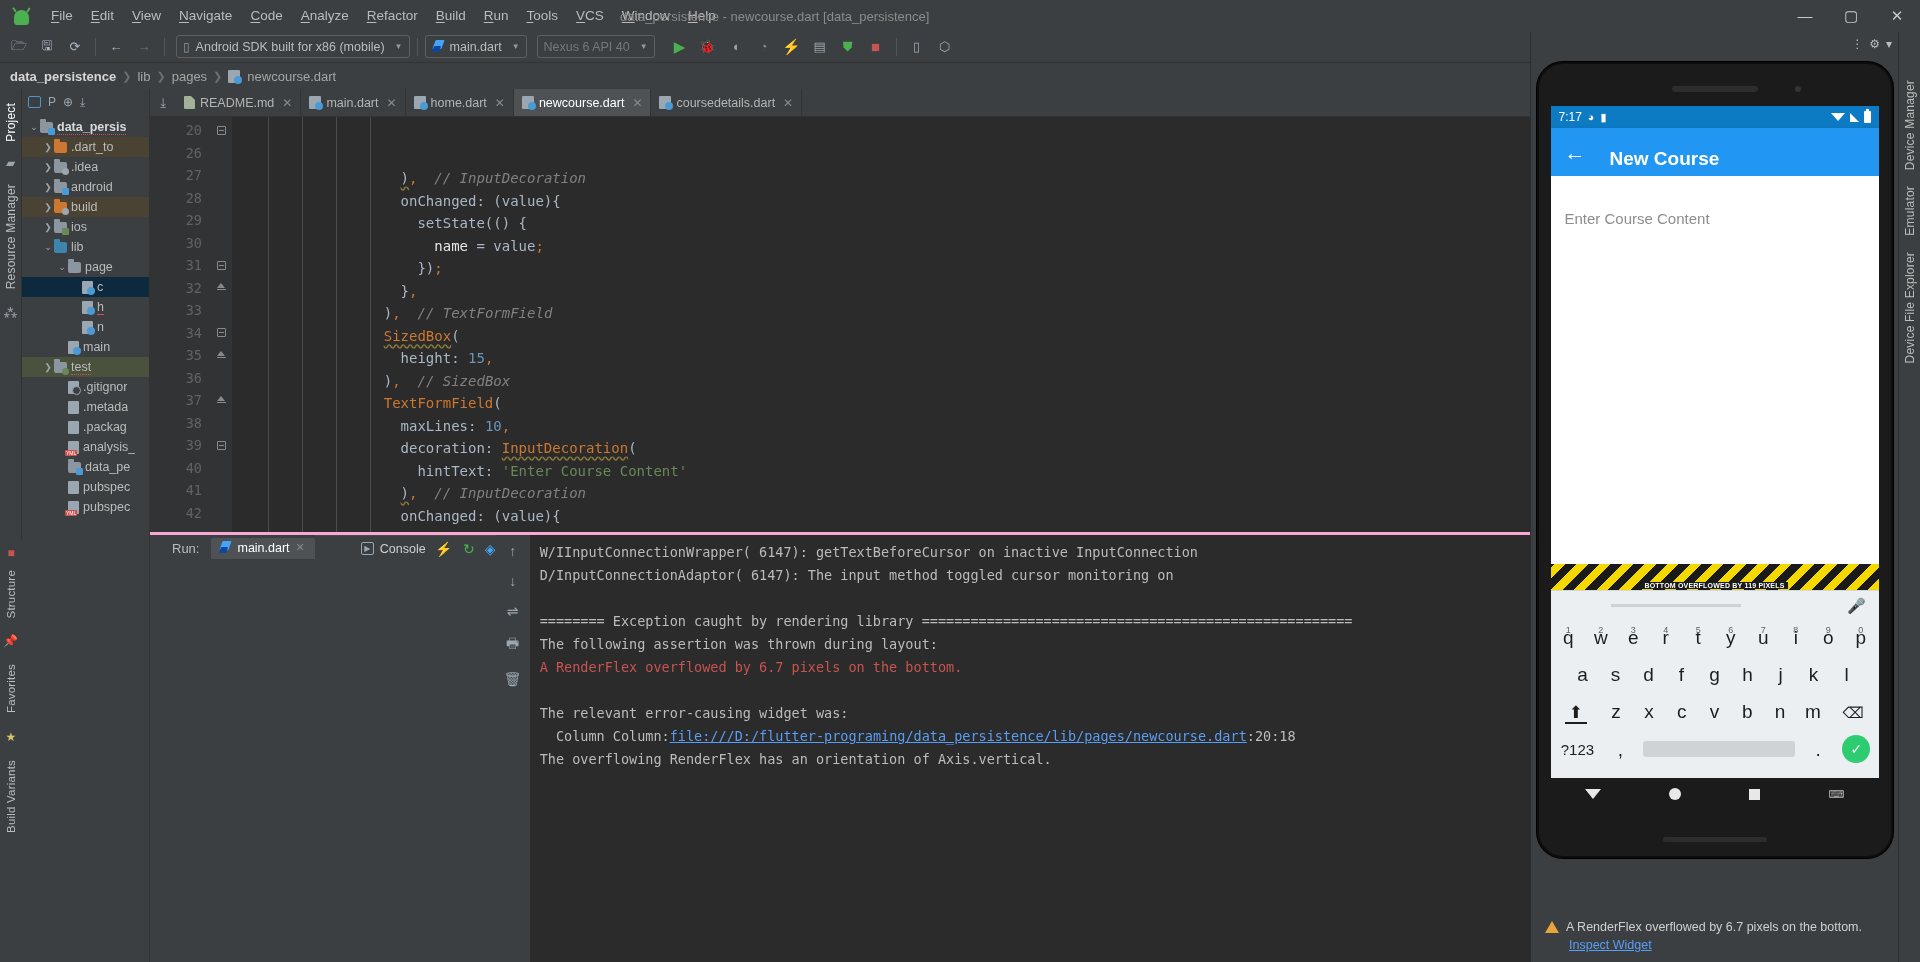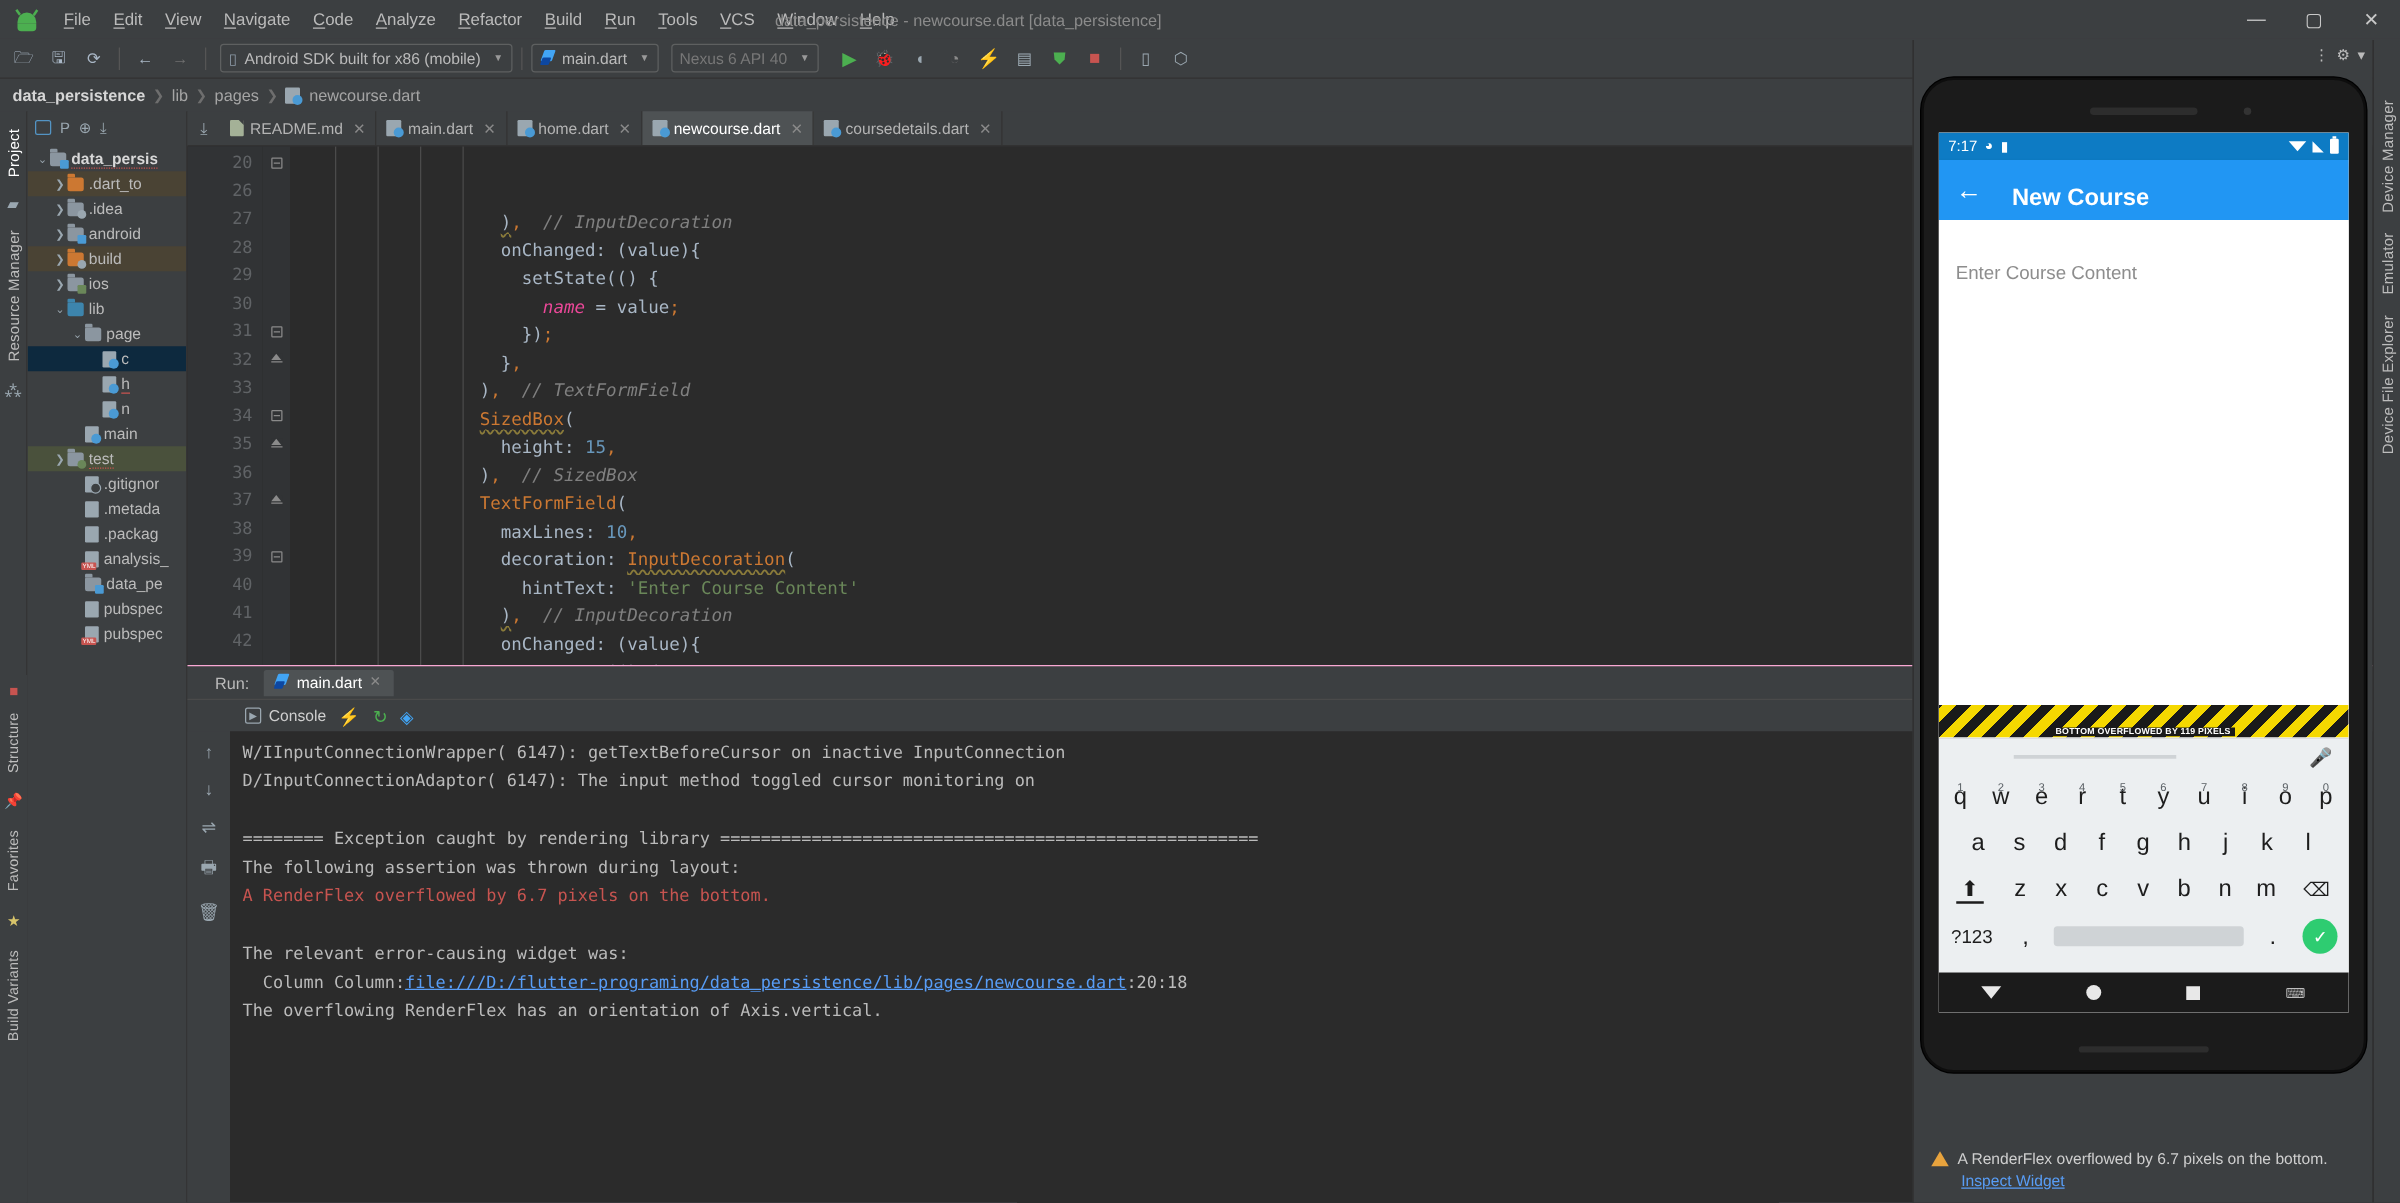--- a/index.html
+++ b/index.html
@@ -195,29 +195,29 @@
   .foldbox.arr::after { left:0; top:6px; width:9px; }
   .code {
     flex: 1; font-family: "DejaVu Sans Mono", monospace; font-size: 14px;
     padding-top: 2px; white-space: pre; position: relative; overflow: hidden;
   }
   .cline { height: 22.5px; line-height: 22.5px; position: relative; }
   .k-default { color: #a9b7c6; }
   .k-comment { color: #808080; font-style: italic; }
   .k-num { color: #6897bb; }
   .k-str { color: #6a8759; }
-  .k-field { color: #ec4899; font-style: italic; }
+  .k-field { color: #e5e5e5; }
   .k-class { color: #cc7832; }
   .k-punc { color: #cc7832; }
   .u-wave { text-decoration: underline; text-decoration-style: wavy; text-decoration-color: #8a7b3a; text-underline-offset: 3px; }
   .indent-guides { position:absolute; inset:0; pointer-events:none; }
   .ig { position:absolute; top:0; bottom:0; width:1px; background:#4b4b4b; }
 
   
-  .runpanel { flex: none; display: flex; flex-direction: column; background: #3c3f41; height: 430px; border-top: 1px solid #f9a8d4; }
+  .runpanel { flex: none; display: flex; flex-direction: row; background: #3c3f41; height: 430px; border-top: 3px solid #f9a8d4; }
   .run-tabrow { height: 26px; display: flex; align-items: center; padding-left: 22px; gap: 8px; flex:none; }
   .run-label { font-size: 13px; color: #bbbbbb; margin-right: 4px; }
   .run-tab {
     display: flex; align-items: center; gap: 6px; padding: 3px 10px 4px 8px;
     background: #4e5254; font-size: 12.5px; color: #ffffff; border-radius: 2px 2px 0 0;
   }
   .flutter-ico { width: 12px; height: 13px; position: relative; }
   .flutter-ico::before {
     content:''; position:absolute; left:2px; top:0; width:9px; height:9px; background:#42a5f5;
     transform: skewX(-20deg); border-radius: 1px;

